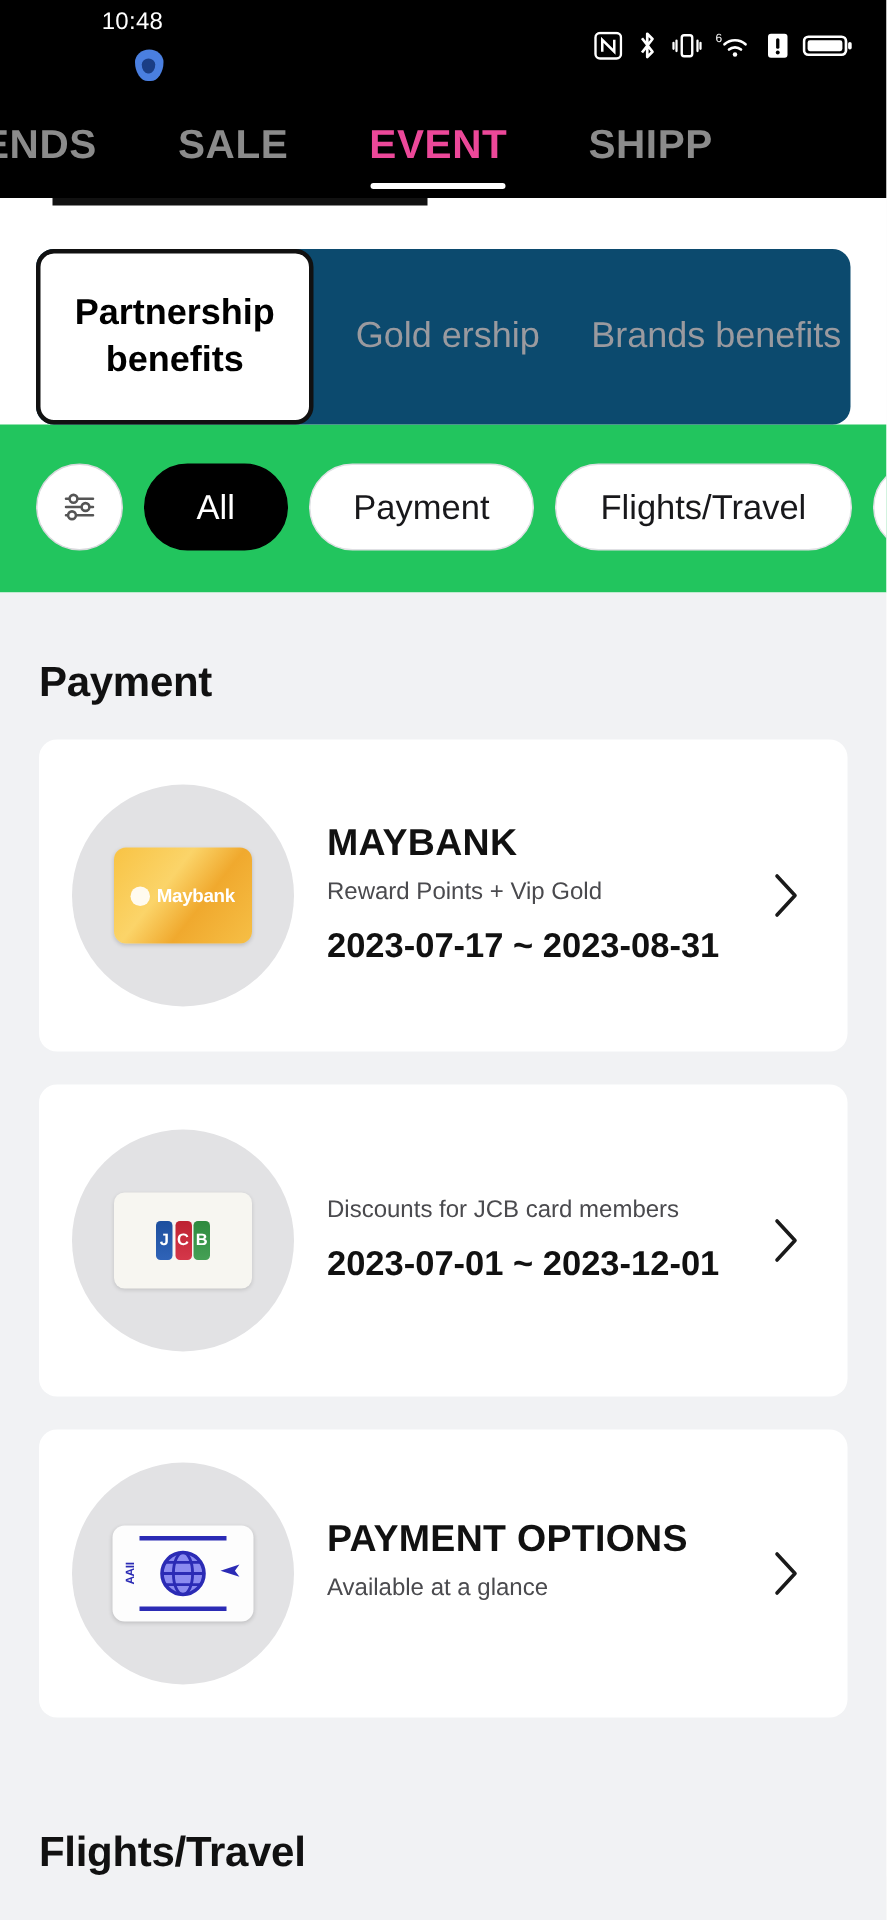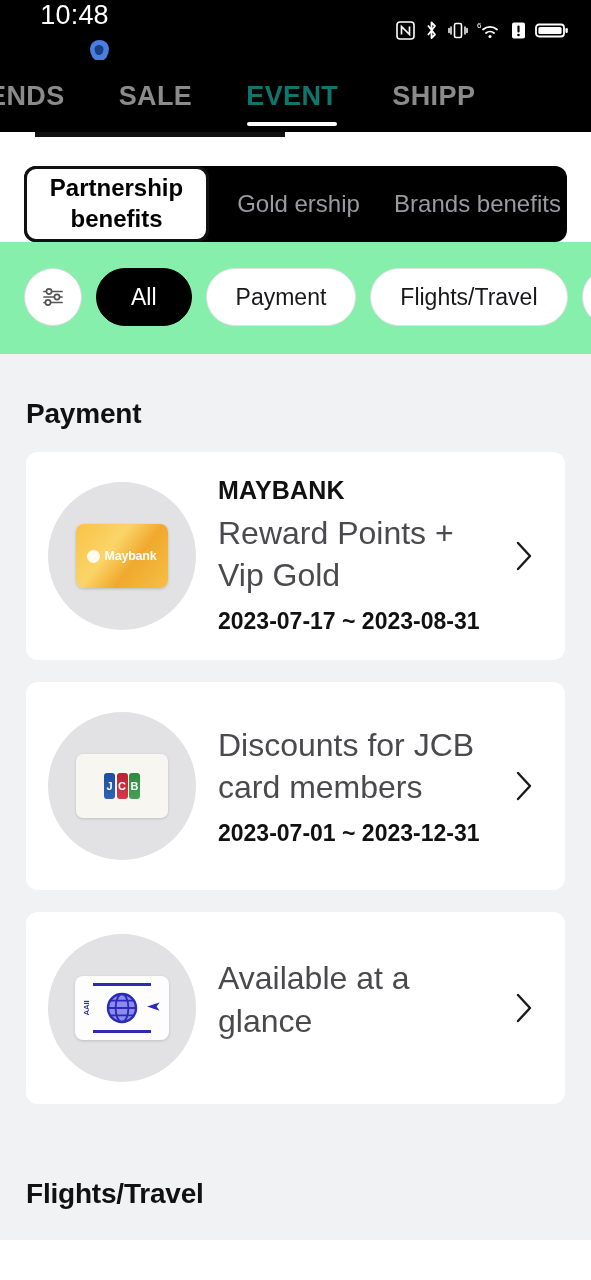--- a/index.html
+++ b/index.html
@@ -12,21 +12,21 @@
   body { position:relative; }
 
   
   .statusbar{
     height:60px; background:#000; color:#fff;
     display:flex; align-items:center; justify-content:space-between;
     padding:0 22px 0 32px;
   }
   .sb-left{ display:flex; align-items:flex-end; gap:9px;flex-direction:column; }
   .sb-carrier{ font-size:18px; letter-spacing:.1px; }
-  .sb-time{ font-size:27px; font-weight:500; letter-spacing:.2px; }
+  .sb-time{ font-size:16px; font-weight:500; letter-spacing:.2px; }
   .sb-shield{
     width:19px; height:21px; background:#4a7fe0;
     border-radius:50% 50% 45% 45%/40% 40% 60% 60%;
     position:relative; display:inline-block;
   }
   .sb-shield::after{
     content:""; position:absolute; left:50%; top:50%;
     transform:translate(-50%,-50%);
     width:9px; height:10px; background:#1b3e85;
     border-radius:50% 50% 45% 45%/40% 40% 60% 60%;
@@ -38,52 +38,52 @@
   .topnav{
     background:#000; height:72px; position:relative;
     display:flex; align-items:center; overflow:hidden;
   }
   .nav-track{ display:flex; align-items:center; gap:0; padding-left:0; }
   .nav-tab{
     color:#8b8b8b; font-size:27px; font-weight:700; letter-spacing:.4px;
     white-space:nowrap; position:relative; padding:0 27px;
     height:72px; display:flex; align-items:center;
   }
-  .nav-tab.active{ color:#0f766e; }
+  .nav-tab.active{ color:#ec4899; }
   .nav-tab.active::after{
     content:""; position:absolute; left:28px; right:28px; bottom:6px;
     height:4px; background:#fff; border-radius:2px;
   }
   .nav-tab.clip-left{ padding-left:0; margin-left:-12px; }
 
   .scrollbar-track{ height:6px; background:#fff; position:relative; }
   .scrollbar-thumb{
     position:absolute; left:35px; width:250px; top:0; height:5px;
     background:#111;
   }
 
   
   .seg-wrap{ background:#fff; padding:28px 24px 0 24px; }
   .seg{
-    display:flex; background:#000000; border-radius:12px;
-    height:76px; position:relative;
+    display:flex; background:#0c4a6e; border-radius:12px;
+    height:117px; position:relative;
   }
   .seg-item{
     flex:1; display:flex; align-items:center; justify-content:center;
     text-align:center; font-size:24px; color:#9a9a9f; line-height:1.28;
     padding:0 6px;
   }
   .seg-item.active{
     background:#fff; color:#000; font-weight:700;
     border:3px solid #111; border-radius:12px;
   }
 
   
   .chips-row{
-    background:#86efac; padding:26px 0 28px 24px;
+    background:#22c55e; padding:26px 0 28px 24px;
     display:flex; align-items:center; gap:14px; overflow:hidden;
   }
   .chip-filter{
     flex:0 0 auto; width:58px; height:58px; border-radius:50%;
     border:1.6px solid #d8d8dc; background:#fff;
     display:flex; align-items:center; justify-content:center;
   }
   .chip{
     flex:0 0 auto; height:58px; border-radius:29px;
     border:1.6px solid #e0e0e4; background:#fff;
@@ -110,21 +110,21 @@
     flex:0 0 auto; width:148px; height:148px; border-radius:50%;
     background:#e2e2e4; display:flex; align-items:center; justify-content:center;
     margin-right:22px;
   }
   .card-body{ flex:1 1 auto; min-width:0; padding-right:8px; }
   .card-title{
     font-size:25px; font-weight:700; color:#111;
     letter-spacing:.2px; margin-bottom:7px;
   }
   .card-desc{
-    font-size:32px; color:#4a4a4e; line-height:1.33; margin-bottom:9px;
+    font-size:16px; color:#4a4a4e; line-height:1.33; margin-bottom:9px;
   }
   .card-date{
     font-size:23px; font-weight:700; color:#111; line-height:1.34;
   }
   .card-chevron{
     flex:0 0 auto; width:46px; display:flex; align-items:center;
     justify-content:center; color:#1a1a1a;
   }
   .card.compact{ min-height:176px; }
   .card.compact .card-desc{ margin-bottom:16px; }
@@ -304,21 +304,21 @@
         <span class="jcb-b jcb-red">
             <span class="jcb-l">C</span>
           </span>
         <span class="jcb-b jcb-green">
             <span class="jcb-l">B</span>
           </span>
       </div>
     </div>
     <div class="card-body">
       <div class="card-desc">Discounts for JCB card members</div>
-      <div class="card-date">2023-07-01 ~ 2023-12-31</div>
+      <div class="card-date">2023-07-01 ~ 2023-12-01</div>
     </div>
     <div class="card-chevron">
       <svg width="22" height="36" viewBox="0 0 22 36">
           <path d="M5 5l12 13L5 31" fill="none" stroke="#1a1a1a" stroke-width="2.4" stroke-linecap="round" stroke-linejoin="round"></path>
         </svg>
     </div>
   </div>
 
   <div class="card compact">
     <div class="card-thumb">
@@ -330,20 +330,21 @@
           <path d="M5 19h28M7.6 11.6h22.8M7.6 26.4h22.8" stroke="#2b2bb5" stroke-width="1.9"></path>
         </svg>
         <span class="pay-plane">
           <svg width="15" height="14" viewBox="0 0 15 14">
               <path d="M1 7.6l12.6-4.1-3 4.1 3 4.1z" fill="#2b2bb5"></path>
             </svg>
         </span>
       </div>
     </div>
     <div class="card-body">
+      <div class="card-title">PAYMENT OPTIONS</div>
       <div class="card-desc">Available at a glance</div>
     </div>
     <div class="card-chevron">
       <svg width="22" height="36" viewBox="0 0 22 36">
           <path d="M5 5l12 13L5 31" fill="none" stroke="#1a1a1a" stroke-width="2.4" stroke-linecap="round" stroke-linejoin="round"></path>
         </svg>
     </div>
   </div>
 
   <div class="section-title second">Flights/Travel</div>

